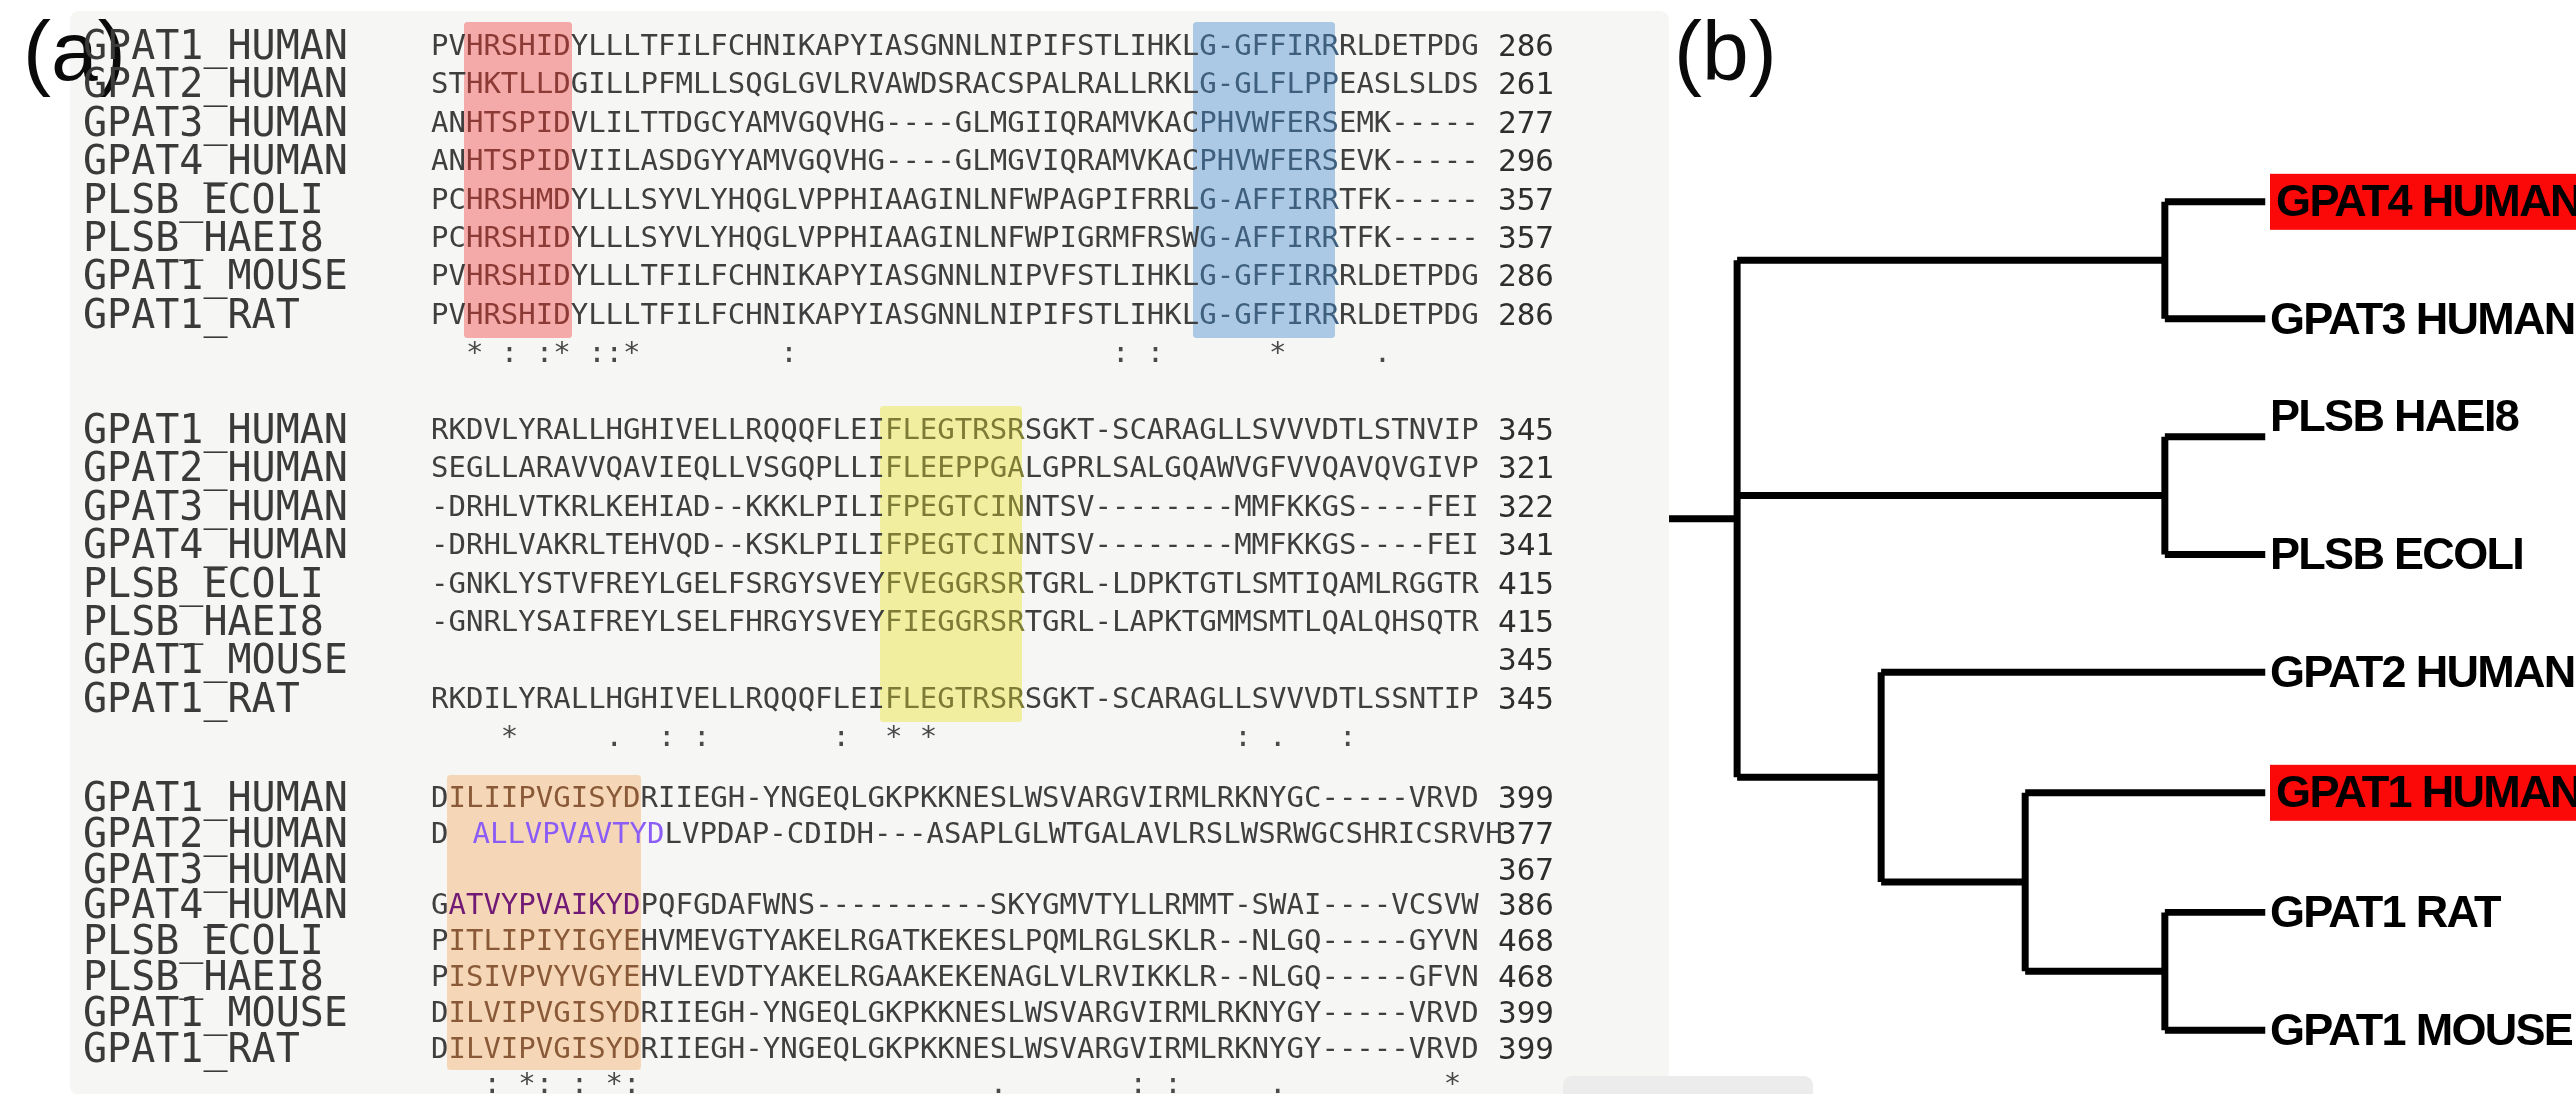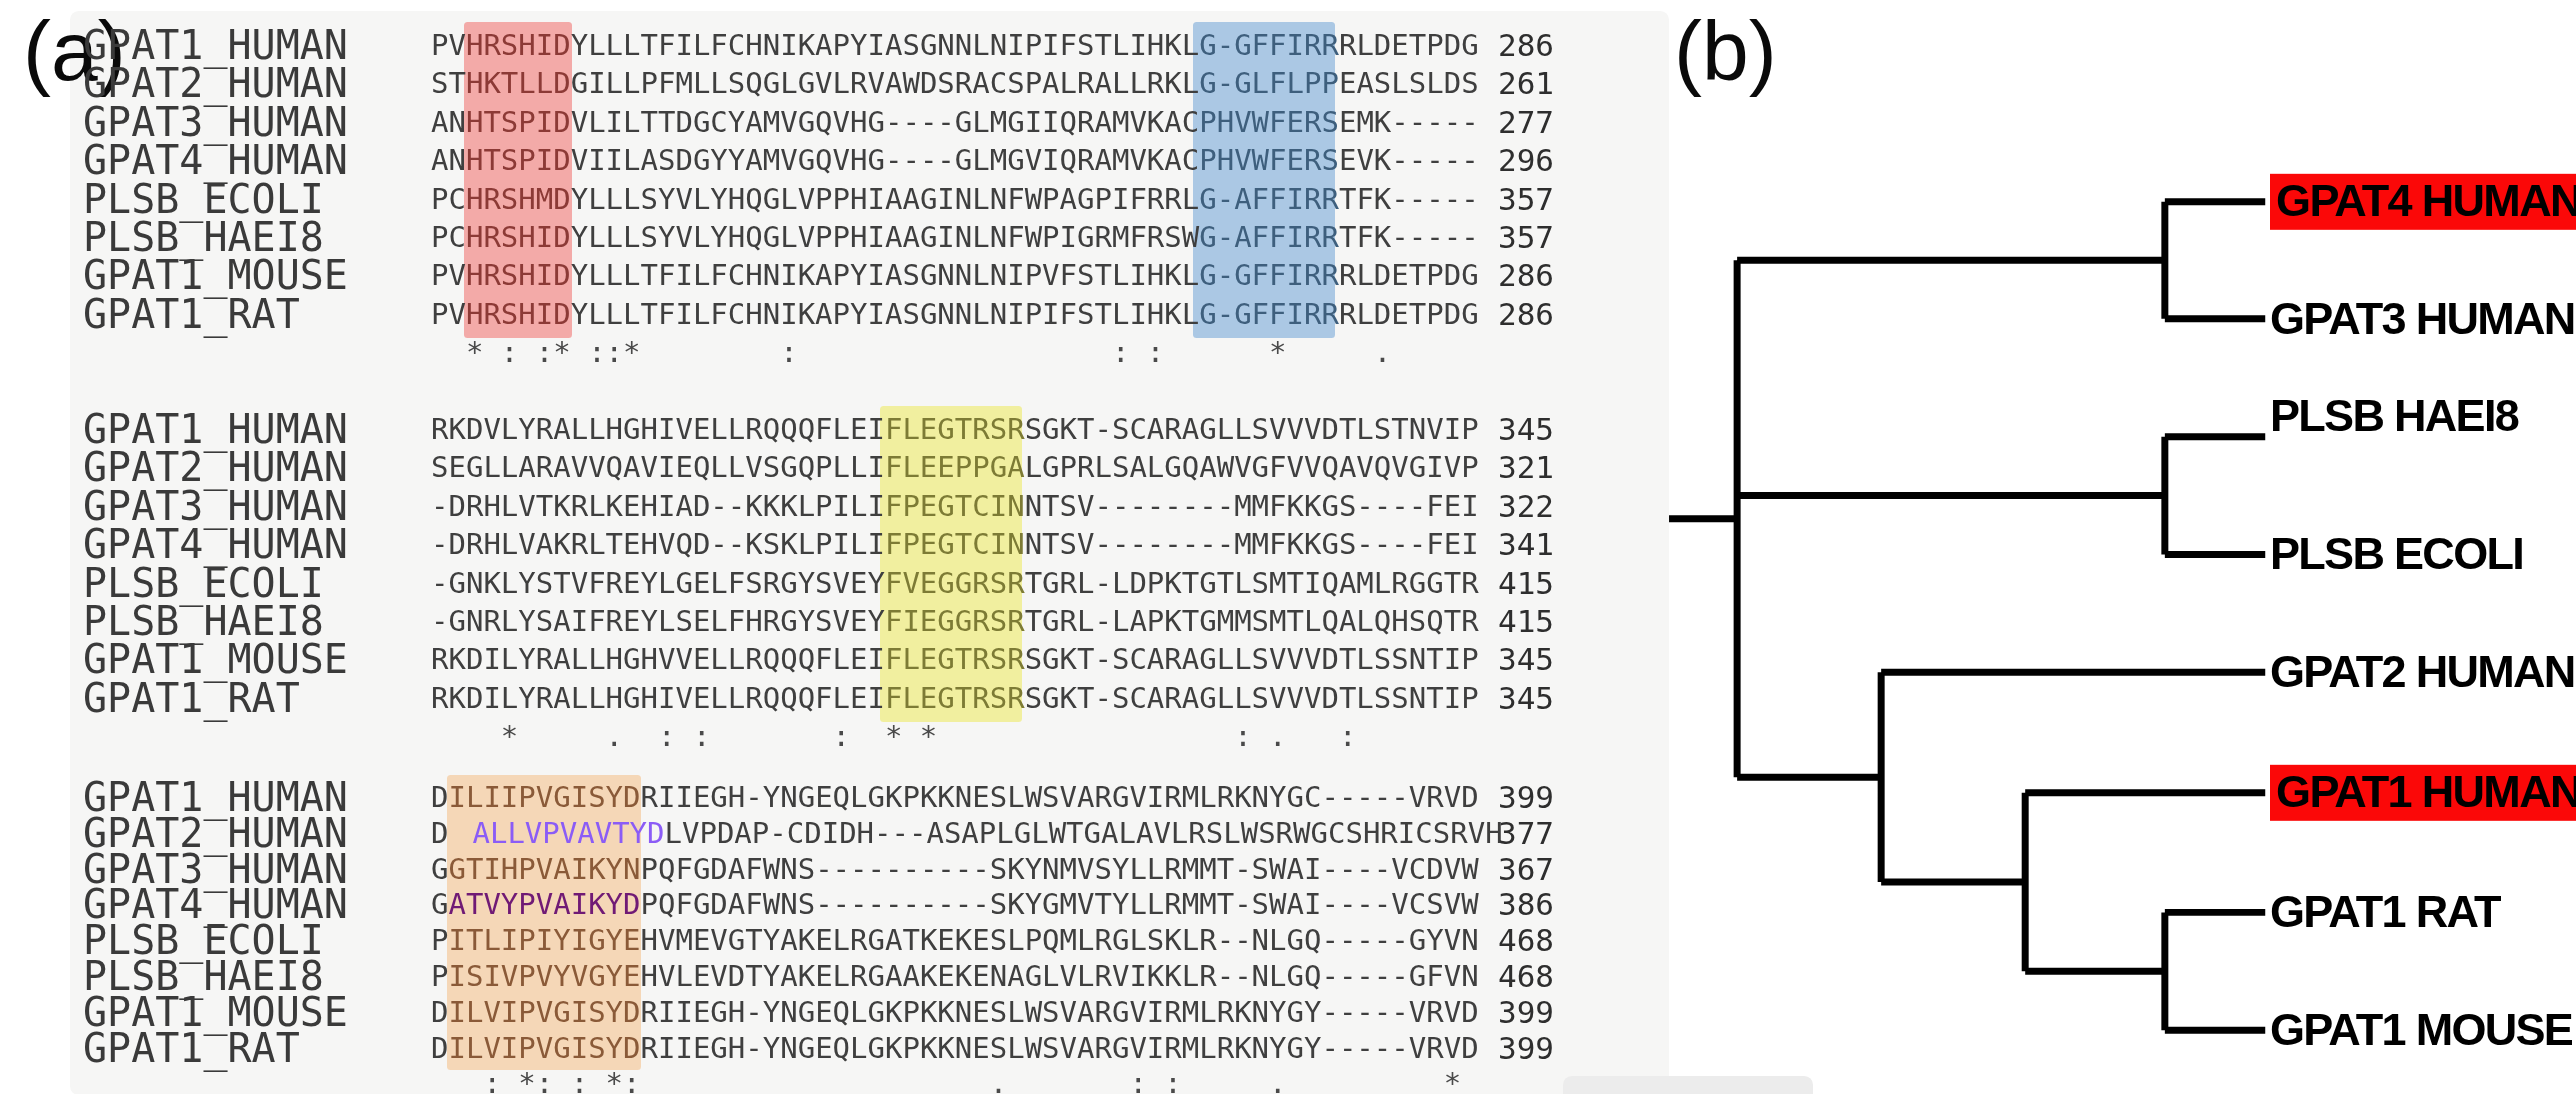--- a/index.html
+++ b/index.html
@@ -107,21 +107,20 @@
           <span class="rseq"><span class="seg">-GNKLYSTVFREYLGELFSRGYSVEY</span><span class="seg" style="color: rgb(125, 123, 53);">FVEGGRSR</span><span class="seg">TGRL-LDPKTGTLSMTIQAMLRGGTR</span></span>
           <span class="rnum">415</span>
         </div>
         <div class="arow" style="top: 192px; height: 38px; line-height: 38px;">
           <span class="rlabel">PLSB_HAEI8</span>
           <span class="rseq"><span class="seg">-GNRLYSAIFREYLSELFHRGYSVEY</span><span class="seg" style="color: rgb(125, 123, 53);">FIEGGRSR</span><span class="seg">TGRL-LAPKTGMMSMTLQALQHSQTR</span></span>
           <span class="rnum">415</span>
         </div>
         <div class="arow" style="top: 230px; height: 38px; line-height: 38px;">
           <span class="rlabel">GPAT1_MOUSE</span>
-          <span class="rseq"><span class="seg">RKDILYRALLHGHVVELLRQQQFLEI</span><span class="seg" style="color: rgb(125, 123, 53);">FLEGTRSR</span><span class="seg">SGKT-SCARAGLLSVVVDTLSSNTIP</span></span>
           <span class="rnum">345</span>
         </div>
         <div class="arow" style="top: 269px; height: 38px; line-height: 38px;">
           <span class="rlabel">GPAT1_RAT</span>
           <span class="rseq"><span class="seg">RKDILYRALLHGHIVELLRQQQFLEI</span><span class="seg" style="color: rgb(125, 123, 53);">FLEGTRSR</span><span class="seg">SGKT-SCARAGLLSVVVDTLSSNTIP</span></span>
           <span class="rnum">345</span>
         </div>
         <div class="arow" style="top: 307px; height: 38px; line-height: 38px;">
           <span class="rseq cons">    *     .  : :       :  * *                 : .   :       </span>
         </div>
@@ -133,21 +132,20 @@
           <span class="rseq"><span class="seg">D</span><span class="seg" style="color: rgb(138, 90, 56);">ILIIPVGISYD</span><span class="seg">RIIEGH-YNGEQLGKPKKNESLWSVARGVIRMLRKNYGC-----VRVD</span></span>
           <span class="rnum">399</span>
         </div>
         <div class="arow" style="top: 36px; height: 36px; line-height: 36px;">
           <span class="rlabel">GPAT2_HUMAN</span>
           <span class="rseq"><span class="seg">D</span><span class="seg" style="color: #8b5cf6; padding-left: 24px;">ALLVPVAVTYD</span><span class="seg">LVPDAP-CDIDH---ASAPLGLWTGALAVLRSLWSRWGCSHRICSRVH</span></span>
           <span class="rnum">377</span>
         </div>
         <div class="arow" style="top: 72px; height: 36px; line-height: 36px;">
           <span class="rlabel">GPAT3_HUMAN</span>
-          <span class="rseq"><span class="seg">G</span><span class="seg" style="color: rgb(138, 90, 56);">GTIHPVAIKYN</span><span class="seg">PQFGDAFWNS----------SKYNMVSYLLRMMT-SWAI----VCDVW</span></span>
           <span class="rnum">367</span>
         </div>
         <div class="arow" style="top: 107px; height: 36px; line-height: 36px;">
           <span class="rlabel">GPAT4_HUMAN</span>
           <span class="rseq"><span class="seg">G</span><span class="seg" style="color: #701a75;">ATVYPVAIKYD</span><span class="seg">PQFGDAFWNS----------SKYGMVTYLLRMMT-SWAI----VCSVW</span></span>
           <span class="rnum">386</span>
         </div>
         <div class="arow" style="top: 143px; height: 36px; line-height: 36px;">
           <span class="rlabel">PLSB_ECOLI</span>
           <span class="rseq"><span class="seg">P</span><span class="seg" style="color: rgb(138, 90, 56);">ITLIPIYIGYE</span><span class="seg">HVMEVGTYAKELRGATKEKESLPQMLRGLSKLR--NLGQ-----GYVN</span></span>

